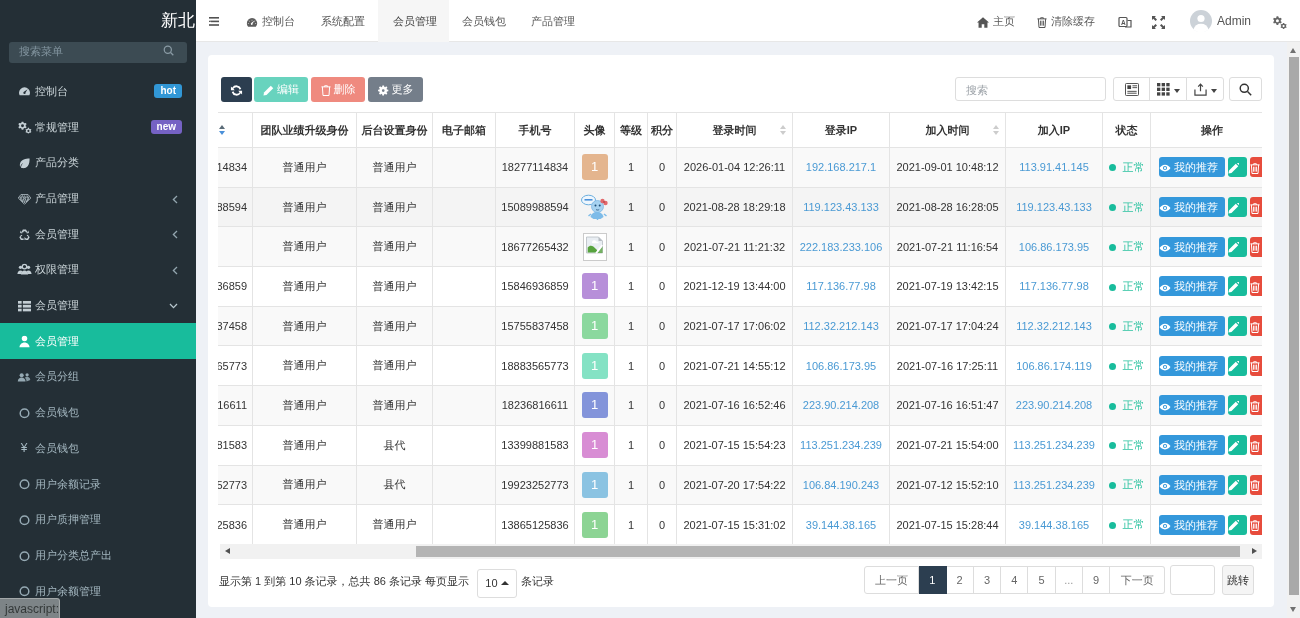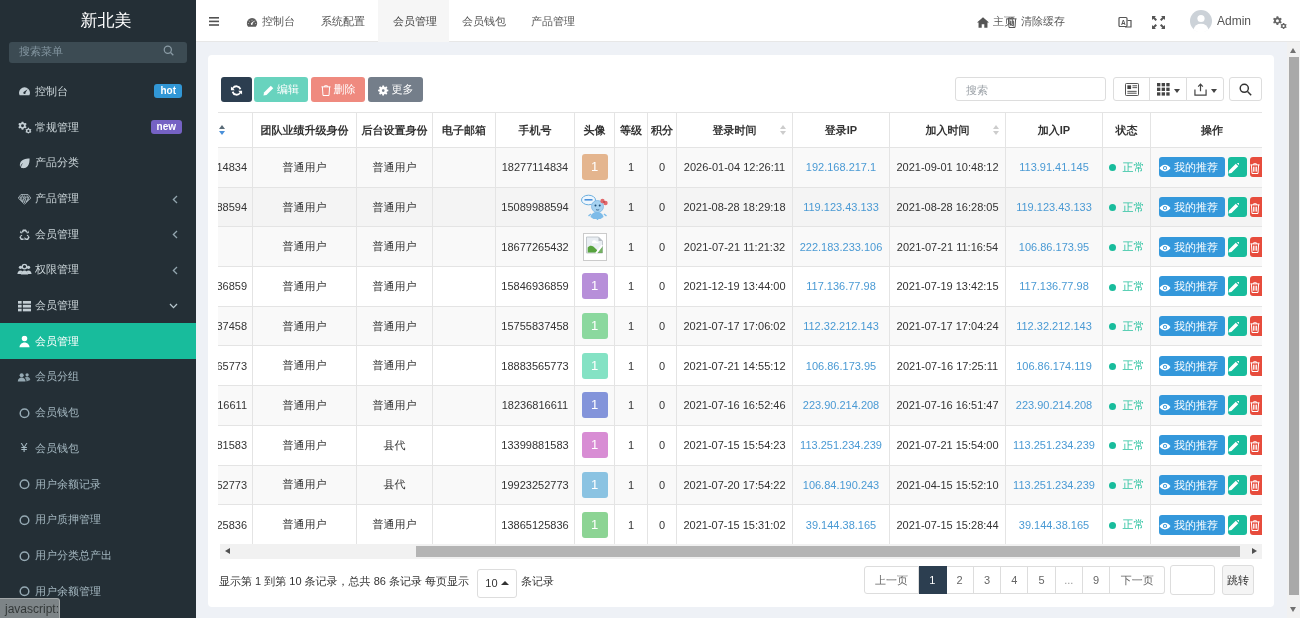--- a/index.html
+++ b/index.html
@@ -1,19 +1,19 @@
 <!DOCTYPE html>
 <html><head><meta charset="utf-8">
 <style>
 *{margin:0;padding:0;box-sizing:border-box}
 html,body{width:1300px;height:618px;overflow:hidden;font-family:"Liberation Sans",sans-serif;background:#eef1f6;position:relative}
 .abs{position:absolute}
 
 #sidebar{position:absolute;left:0;top:0;width:196px;height:618px;background:#242f36;z-index:5}
-#sidebar .title{position:absolute;left:0;top:9px;width:212px;text-align:center;color:#fff;font-size:17px}
+#sidebar .title{position:absolute;left:0;top:9px;width:212px;text-align:right;color:#fff;font-size:17px}
 #sbsearch{position:absolute;left:9px;top:42px;width:178px;height:21px;background:#3c4b53;border-radius:3px}
 #sbsearch .ph{position:absolute;left:10px;top:2px;font-size:11px;color:#8496a1}
 .mi{position:absolute;left:0;width:196px;height:35.7px;font-size:11px}
 .mi .ic{position:absolute;left:15px;width:18px;text-align:center;top:50%;transform:translateY(-50%)}
 .mi .tx{position:absolute;left:35px;top:50%;transform:translateY(-50%)}
 .mi.parent{color:#ccd6da}
 .mi.sub{color:#a3b6bf}
 .mi.active{background:#18bc9c;color:#fff}
 .mi .chev{position:absolute;right:18px;top:50%;transform:translateY(-50%);color:#95a8b1;font-size:11px}
 .badge{position:absolute;top:50%;transform:translateY(-50%);right:14px;color:#fff;font-size:10px;font-weight:bold;padding:1.5px 6px;border-radius:3px}
@@ -213,21 +213,21 @@
  <span class="nav-it" style="left:50px"><svg width="12" height="11" viewBox="0 0 16 15" style="margin-right:4px">
         <path d="M8 1.5a7 7 0 0 0-7 7c0 1.8.7 3.5 1.8 4.7h10.4A7 7 0 0 0 8 1.5zm0 1.6l.5 1.9h-1zM3.3 4.6l1.7 1.3-.7.7zm9.4 0l-1 2-.7-.7zM1.8 9l2-.5v1zm10.4-.5l2 .5-2 .5zM8 10.8A1.6 1.6 0 0 1 6.4 9.2c0-.7.4-1.2 1-1.5l4-2.8-2.6 4.1.1.2A1.6 1.6 0 0 1 8 10.8z" fill="#5c5c5c"></path>
       </svg>控制台</span>
  <span class="nav-it" style="left:125px">系统配置</span>
  <span class="nav-it" style="left:197px;color:#444">会员管理</span>
  <span class="nav-it" style="left:266px">会员钱包</span>
  <span class="nav-it" style="left:335px">产品管理</span>
  <span class="nav-it" style="left:781px"><svg width="12" height="11" viewBox="0 0 14 12" style="margin-right:4px">
         <path d="M7 0L0 6h1.8v6h3.7V8h3v4h3.7V6H14z" fill="#555"></path>
       </svg>主页</span>
- <span class="nav-it" style="left:811px"><svg width="10" height="11" viewBox="0 0 11 12" style="margin-right:4px">
+ <span class="nav-it" style="left:841px"><svg width="10" height="11" viewBox="0 0 11 12" style="margin-right:4px">
         <path d="M.5 2h10M4 2V.8h3V2M1.5 2l.7 9.5h6.6l.7-9.5" fill="none" stroke="#555" stroke-width="1.1"></path>
         <path d="M3.8 4v5.5M5.5 4v5.5M7.2 4v5.5" stroke="#555" stroke-width="1"></path>
       </svg>清除缓存</span>
  <span class="nav-it" style="left:922px"><svg width="14" height="14" viewBox="0 0 14 14">
         <rect x="1" y="2.5" width="8" height="9" rx="1" fill="none" stroke="#555" stroke-width="1.2"></rect>
         <path d="M9.5 5.5h3.5v6.5h-6" fill="none" stroke="#555" stroke-width="1.2"></path>
         <text x="3" y="9.5" font-size="6.5" fill="#555" font-weight="bold">A</text>
       </svg></span>
  <span class="nav-it" style="left:956px"><svg width="13" height="13" viewBox="0 0 13 13">
         <path d="M0 0h4L2.7 1.3 5 3.6 3.6 5 1.3 2.7 0 4zM13 0v4l-1.3-1.3L9.4 5 8 3.6l2.3-2.3L9 0zM0 13v-4l1.3 1.3L3.6 8 5 9.4 2.7 11.7 4 13zM13 13H9l1.3-1.3L8 9.4 9.4 8l2.3 2.3L13 9z" fill="#555"></path>
@@ -553,21 +553,21 @@
           <td>19923252773</td>
           <td>普通用户</td>
           <td>县代</td>
           <td></td>
           <td>19923252773</td>
           <td><span class="av" style="background:#8bc3e2">1</span></td>
           <td>1</td>
           <td>0</td>
           <td>2021-07-20 17:54:22</td>
           <td><a>106.84.190.243</a></td>
-          <td>2021-04-15 15:52:10</td>
+          <td>2021-07-12 15:52:10</td>
           <td><a>113.251.234.239</a></td>
           <td><span class="dot"></span><span class="st">正常</span></td>
           <td style="text-align:left;padding-left:8px"><span class="opbtn" style="background:#3498db;width:66px"><svg width="12" height="10" viewBox="0 0 16 12">
                 <path d="M8 1.5C4.5 1.5 1.8 4 .7 6c1.1 2 3.8 4.5 7.3 4.5S14.2 8 15.3 6C14.2 4 11.5 1.5 8 1.5zm0 7.3A2.8 2.8 0 1 1 8 3.2a2.8 2.8 0 0 1 0 5.6z" fill="#fff"></path>
                 <circle cx="8" cy="6" r="1.5" fill="#fff"></circle>
               </svg> 我的推荐</span><span class="opbtn" style="background:#18bc9c;width:19px;margin-left:3px"><svg width="11" height="11" viewBox="0 0 12 12">
                 <path d="M8.5.8l2.7 2.7-7.4 7.4L.5 11.5l.6-3.3zM9.6 0l2.4 2.4 1-1L10.6-1z" fill="#fff"></path>
               </svg></span><span class="opbtn" style="background:#e74c3c;width:19px;margin-left:3px"><svg width="10" height="11" viewBox="0 0 11 12">
                 <path d="M.5 2h10M4 2V.8h3V2M1.5 2l.7 9.5h6.6l.7-9.5" fill="none" stroke="#fff" stroke-width="1.1"></path>
                 <path d="M3.8 4v5.5M5.5 4v5.5M7.2 4v5.5" stroke="#fff" stroke-width="1"></path>

